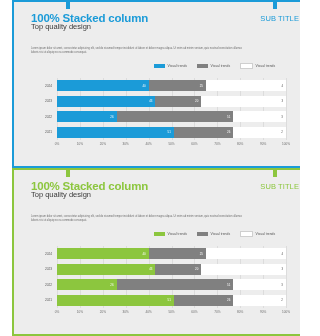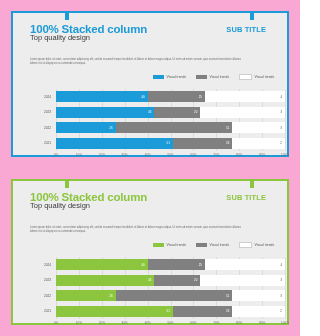--- a/index.html
+++ b/index.html
@@ -6,22 +6,23 @@
   body{
     width:300px;height:336px;
     background:#ffffff;
     font-family:"Liberation Sans", sans-serif;
     overflow:hidden;
   }
   .slide{
     position:relative;
     width:300px;height:168px;
     box-sizing:border-box;
-    background:#f9a8d4;
-    padding:11px;
+    background:#8b5cf6;
+    padding:0;
+    margin-left:12px;
   }
   .frame{
     position:relative;
     width:100%;height:100%;
     box-sizing:border-box;
     border:2px solid var(--accent);
     background:#ededed;
   }
   
   .tab-mark{
@@ -35,23 +36,23 @@
     position:absolute;
     left:17px;top:10px;
     font-size:11.5px;
     font-weight:bold;
     color:var(--accent);
     letter-spacing:-0.2px;
     white-space:nowrap;
   }
   .subtitle{
     position:absolute;
-    right:21px;top:12px;
+    right:11px;top:12px;
     font-size:7.5px;
-    font-weight:bold;
+    font-weight:normal;
     color:var(--accent);
     letter-spacing:0.1px;
     white-space:nowrap;
   }
   
   .body-head{
     position:absolute;
     left:17px;top:20px;
     font-size:7.5px;
     color:#3b3b3b;

